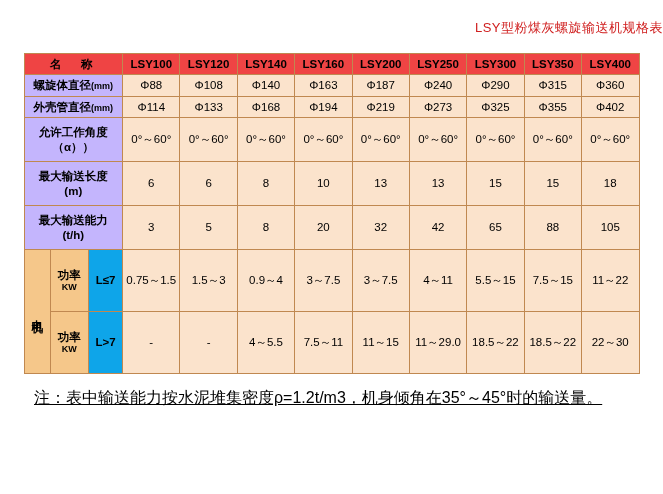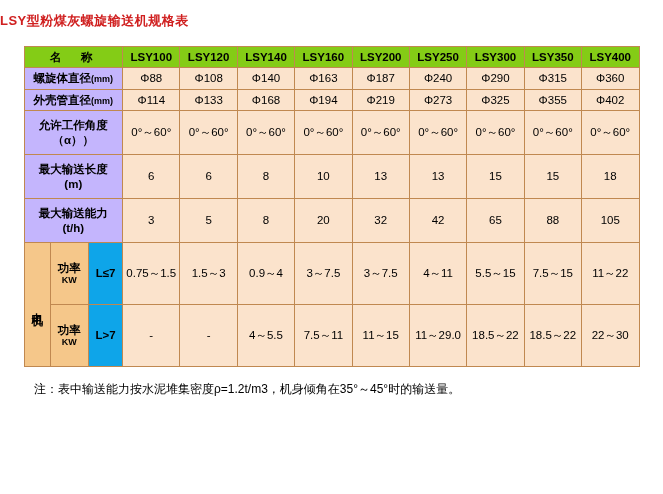--- a/index.html
+++ b/index.html
@@ -15,45 +15,45 @@
     color: #000000;
     overflow: hidden;
   }
   .page {
     position: relative;
     width: 663px;
     height: 494px;
     box-sizing: border-box;
   }
   .title {
-    text-align: left;
+    text-align: right;
     color: #d02020;
     font-size: 13px;
-    font-weight: bold;
-    padding-top: 12px;
+    font-weight: normal;
+    padding-top: 19px;
     padding-bottom: 16px;
     letter-spacing: 0.5px;
   }
   table.spec {
     border-collapse: collapse;
     margin: 0 auto;
     table-layout: fixed;
     width: 616px;
   }
   table.spec td {
     border: 1px solid #c08850;
     text-align: center;
     vertical-align: middle;
     font-size: 11.5px;
     line-height: 1.25;
     padding: 3px 1px;
     word-break: break-all;
   }
   td.hdr {
-    background: #84cc16;
+    background: #ef4444;
     font-weight: bold;
     color: #000;
   }
   td.lbl {
     background: #c4b5fd;
     font-weight: bold;
     color: #000;
   }
   td.val {
     background: #fbe3cc;
@@ -81,22 +81,23 @@
     writing-mode: vertical-rl;
     text-orientation: upright;
     letter-spacing: 2px;
     display: inline-block;
   }
   .two-line {
     display: block;
   }
   .note {
     margin: 14px 0 0 34px;
-    font-size: 12px;
-    color: #000;
+    font-size: 16px;
+    color: #000;
+    text-decoration: underline;
   }
   .name-cell {
     letter-spacing: 4px;
   }
   .tall {
     height: 44px;
     padding-left: 20px;
   }
 </style>
 </head>

